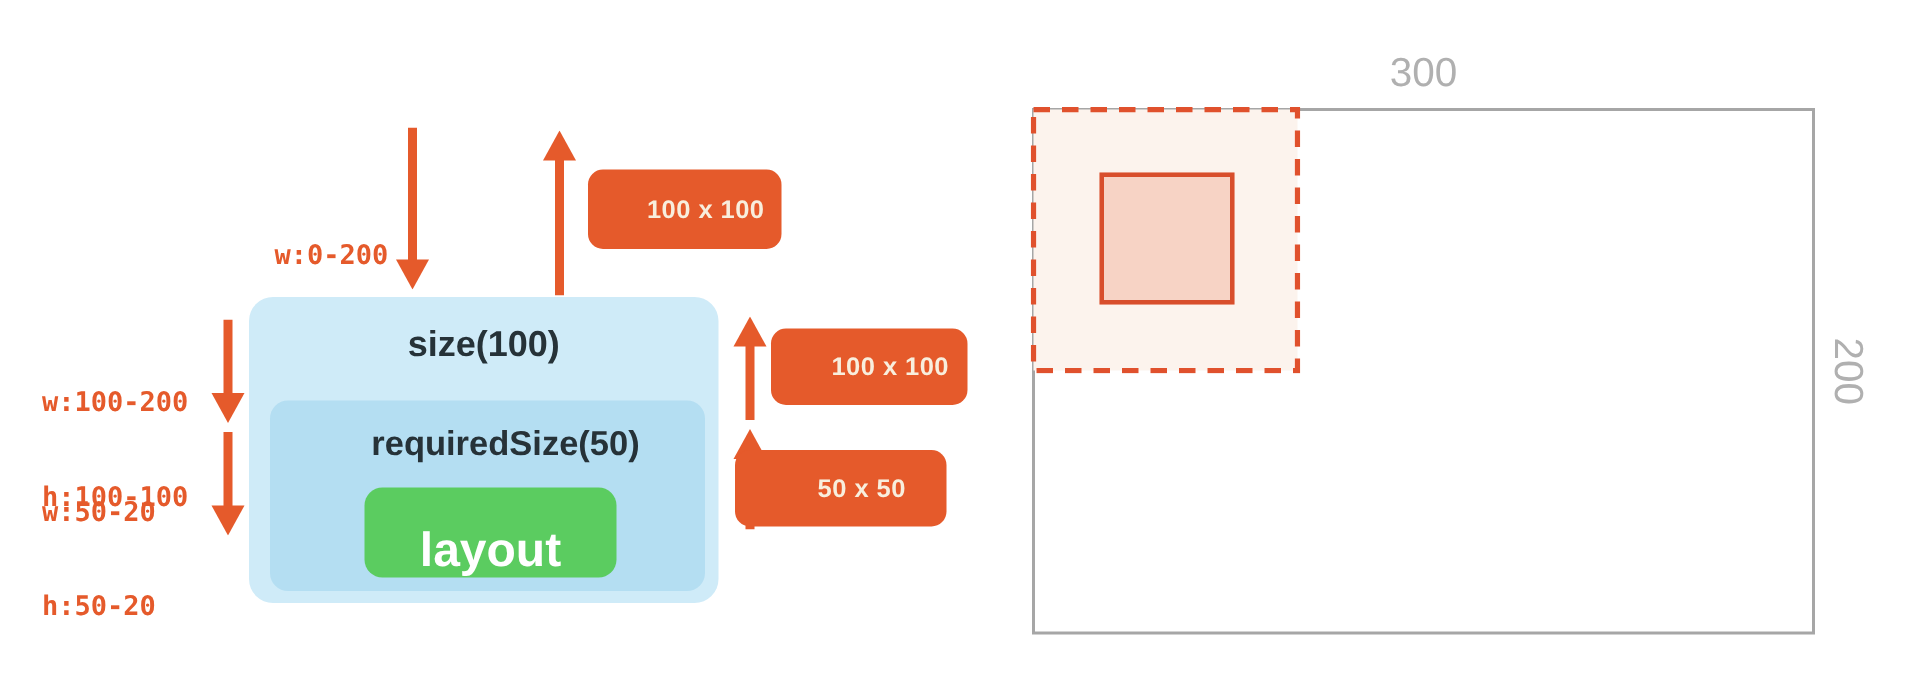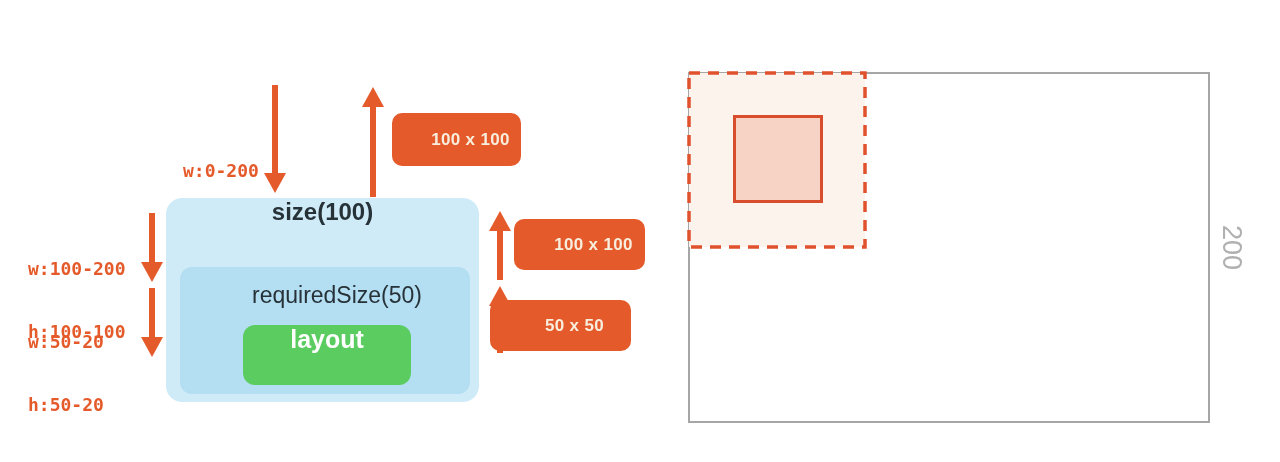--- a/index.html
+++ b/index.html
@@ -36,36 +36,36 @@
   .badge-top { left: 392px; top: 113px; width: 101px; height: 53px; }
   .badge-mid { left: 514px; top: 219px; width: 103px; height: 51px; }
   .badge-bot { left: 490px; top: 300px; width: 113px; height: 51px; }
 
   
   .outer-box {
     left: 166px; top: 198px; width: 313px; height: 204px;
     background: #CFEBF8; border-radius: 16px;
   }
   .outer-label {
-    text-align: center; 
+    text-align: center; margin-top: 18px;
     font-size: 24px; font-weight: bold; color: #263238;
   }
   .inner-box {
     left: 180px; top: 267px; width: 290px; height: 127px;
     background: #B4DEF2; border-radius: 12px;
   }
   .inner-label {
     text-align: center; margin-top: 15px;
-    font-size: 23px; font-weight: normal; color: #263238; padding-left: 24px;
+    font-size: 23px; font-weight: bold; color: #263238; padding-left: 24px;
   }
   .layout-box {
     left: 243px; top: 325px; width: 168px; height: 60px;
     background: #5BCC60; border-radius: 12px;
-    display: flex; align-items: flex-start; justify-content: center;
-    font-size: 25px; font-weight: bold; color: #ffffff;
+    display: flex; align-items: flex-end; justify-content: center;
+    font-size: 32px; font-weight: bold; color: #ffffff;
   }
 
   
   .arrow { display: block; }
   .ar-down-top   { left: 262px; top: 85px;  }
   .ar-up-top     { left: 360px; top: 87px;  }
   .ar-down-left1 { left: 139px; top: 213px; }
   .ar-down-left2 { left: 139px; top: 288px; }
   .ar-up-right1  { left: 487px; top: 211px; }
   .ar-up-right2  { left: 487px; top: 286px; }
@@ -156,20 +156,21 @@
 
   <svg class="abs arrow ar-up-right2" width="26" height="67" viewBox="0 0 26 67">
     <polygon points="13,0 24,20 2,20" fill="#E55A2B"></polygon>
     <rect x="10" y="18" width="6" height="49" fill="#E55A2B"></rect>
   </svg>
 
   <div class="abs badge badge-bot">50 x 50</div>
 
   <div class="abs parent-box"></div>
 
+  <div class="abs w-label">300</div>
 
   <div class="abs h-label">
     <span>200</span>
   </div>
 
   <svg class="abs dashed-area" width="180" height="178" viewBox="0 0 180 178">
     <rect x="2" y="2" width="176" height="174" fill="#FCF3ED" stroke="#E0512D" stroke-width="3.5" stroke-dasharray="11 8"></rect>
   </svg>
 
   <div class="abs placed-box"></div>

